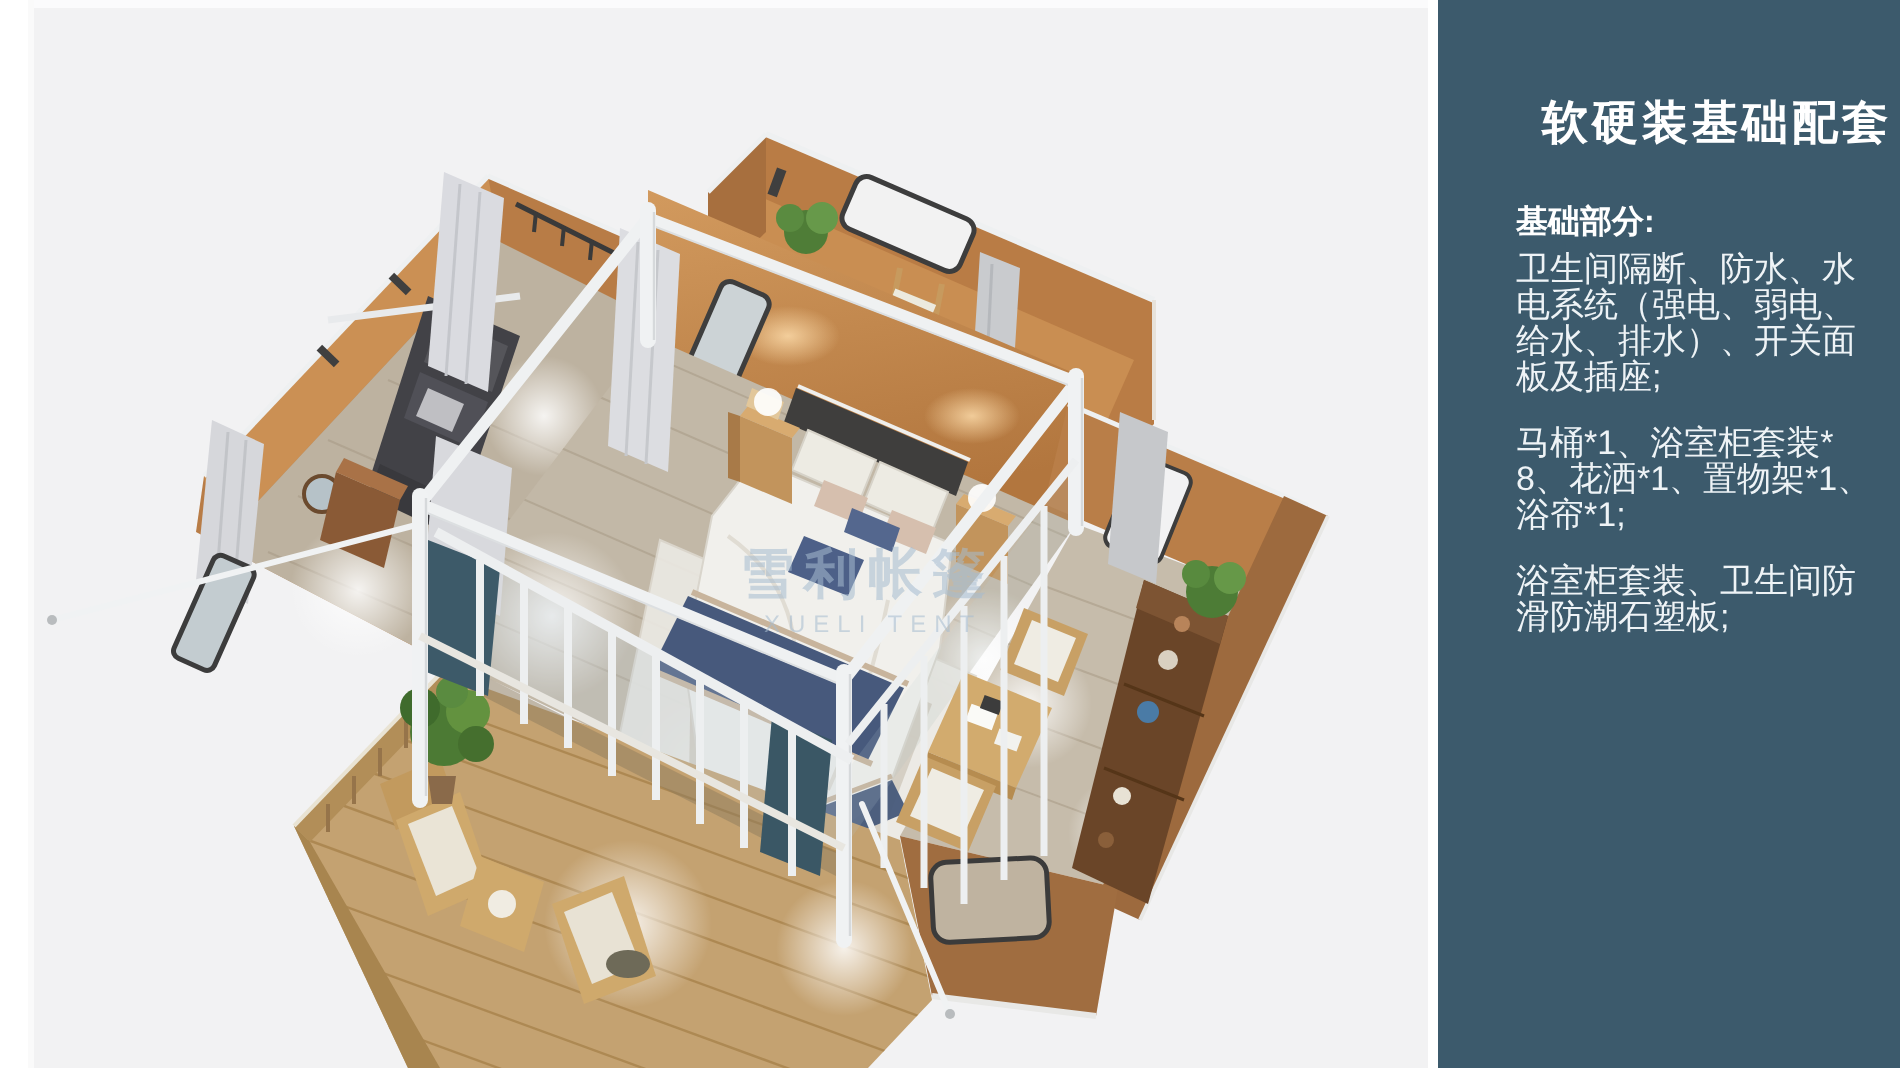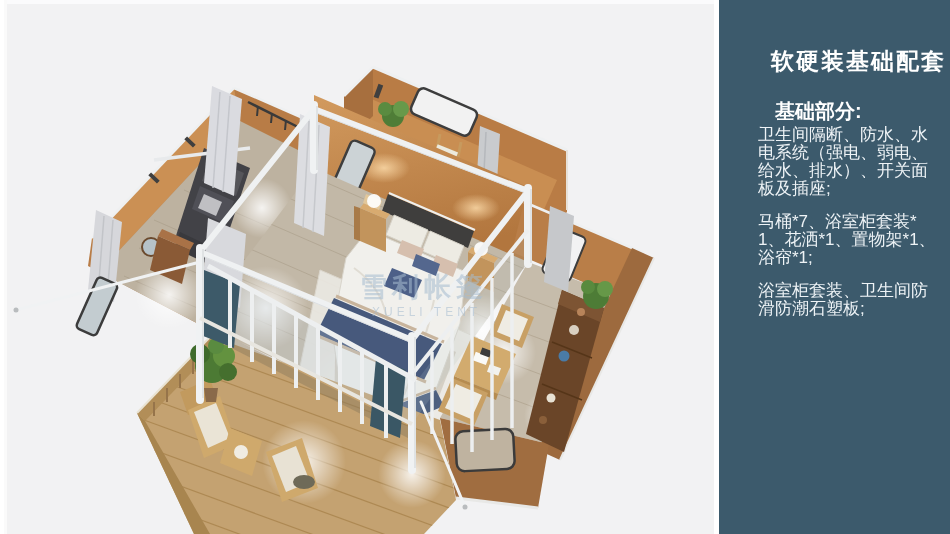--- a/index.html
+++ b/index.html
@@ -1,28 +1,28 @@
 <!DOCTYPE html>
 <html><head>
 <meta charset="utf-8">
 <style>
   html,body{margin:0;padding:0;}
   body{width:950px;height:534px;overflow:hidden;background:#ffffff;
        font-family:"Liberation Sans","DejaVu Sans",sans-serif;}
   .stage{position:relative;width:950px;height:534px;}
-  .photo{position:absolute;left:4px;top:0;width:714px;height:534px;background:#f2f2f3;}
+  .photo{position:absolute;left:14px;top:0;width:714px;height:534px;background:#f2f2f3;}
   .photo .topstrip{position:absolute;left:0;top:0;width:714px;height:4px;background:#fbfbfc;}
   .photo .leftstrip{position:absolute;left:0;top:0;width:3px;height:534px;background:#fafafa;}
   .divider{position:absolute;left:714px;top:0;width:5px;height:534px;background:#ffffff;}
   .sidebar{position:absolute;left:719px;top:0;width:231px;height:534px;background:#3c5a6c;color:#fff;}
   .sidebar-title{margin:46px 4px 24px;text-align:right;font-size:23px;font-weight:bold;
                  letter-spacing:2px;color:#ffffff;}
   .sections{padding:0 12px 0 39px;}
   .spec-section{margin:0 0 15px;}
-  .spec-section h2{margin:0 17px 4px;font-size:20px;line-height:21px;font-weight:bold;color:#ffffff;}
+  .spec-section h2{margin:0 0 4px;font-size:16px;line-height:21px;font-weight:bold;color:#ffffff;}
   .spec-section p{margin:0;font-size:17px;line-height:18px;color:#eef3f6;word-break:break-all;}
   svg text{user-select:none;}
 </style>
 </head>
 <body>
 
 <div class="stage">
 
   <div class="photo">
     <div class="topstrip"></div>
@@ -372,21 +372,21 @@
   <aside class="sidebar">
     <h1 class="sidebar-title">软硬装基础配套</h1>
     <div class="sections">
       <section class="spec-section">
         <h2>基础部分:</h2>
         <p>卫生间隔断、防水、水电系统（强电、弱电、给水、排水）、开关面板及插座;</p>
       </section>
       <section class="spec-section">
       </section>
       <section class="spec-section">
-        <p>马桶*7、浴室柜套装*1、花洒*1、置物架*1、浴帘*1;</p>
+        <p>马桶*1、浴室柜套装*8、花洒*1、置物架*1、浴帘*1;</p>
       </section>
       <section class="spec-section">
         <p>浴室柜套装、卫生间防滑防潮石塑板;</p>
       </section>
     </div>
   </aside>
 
 </div>
 
 </body></html>

